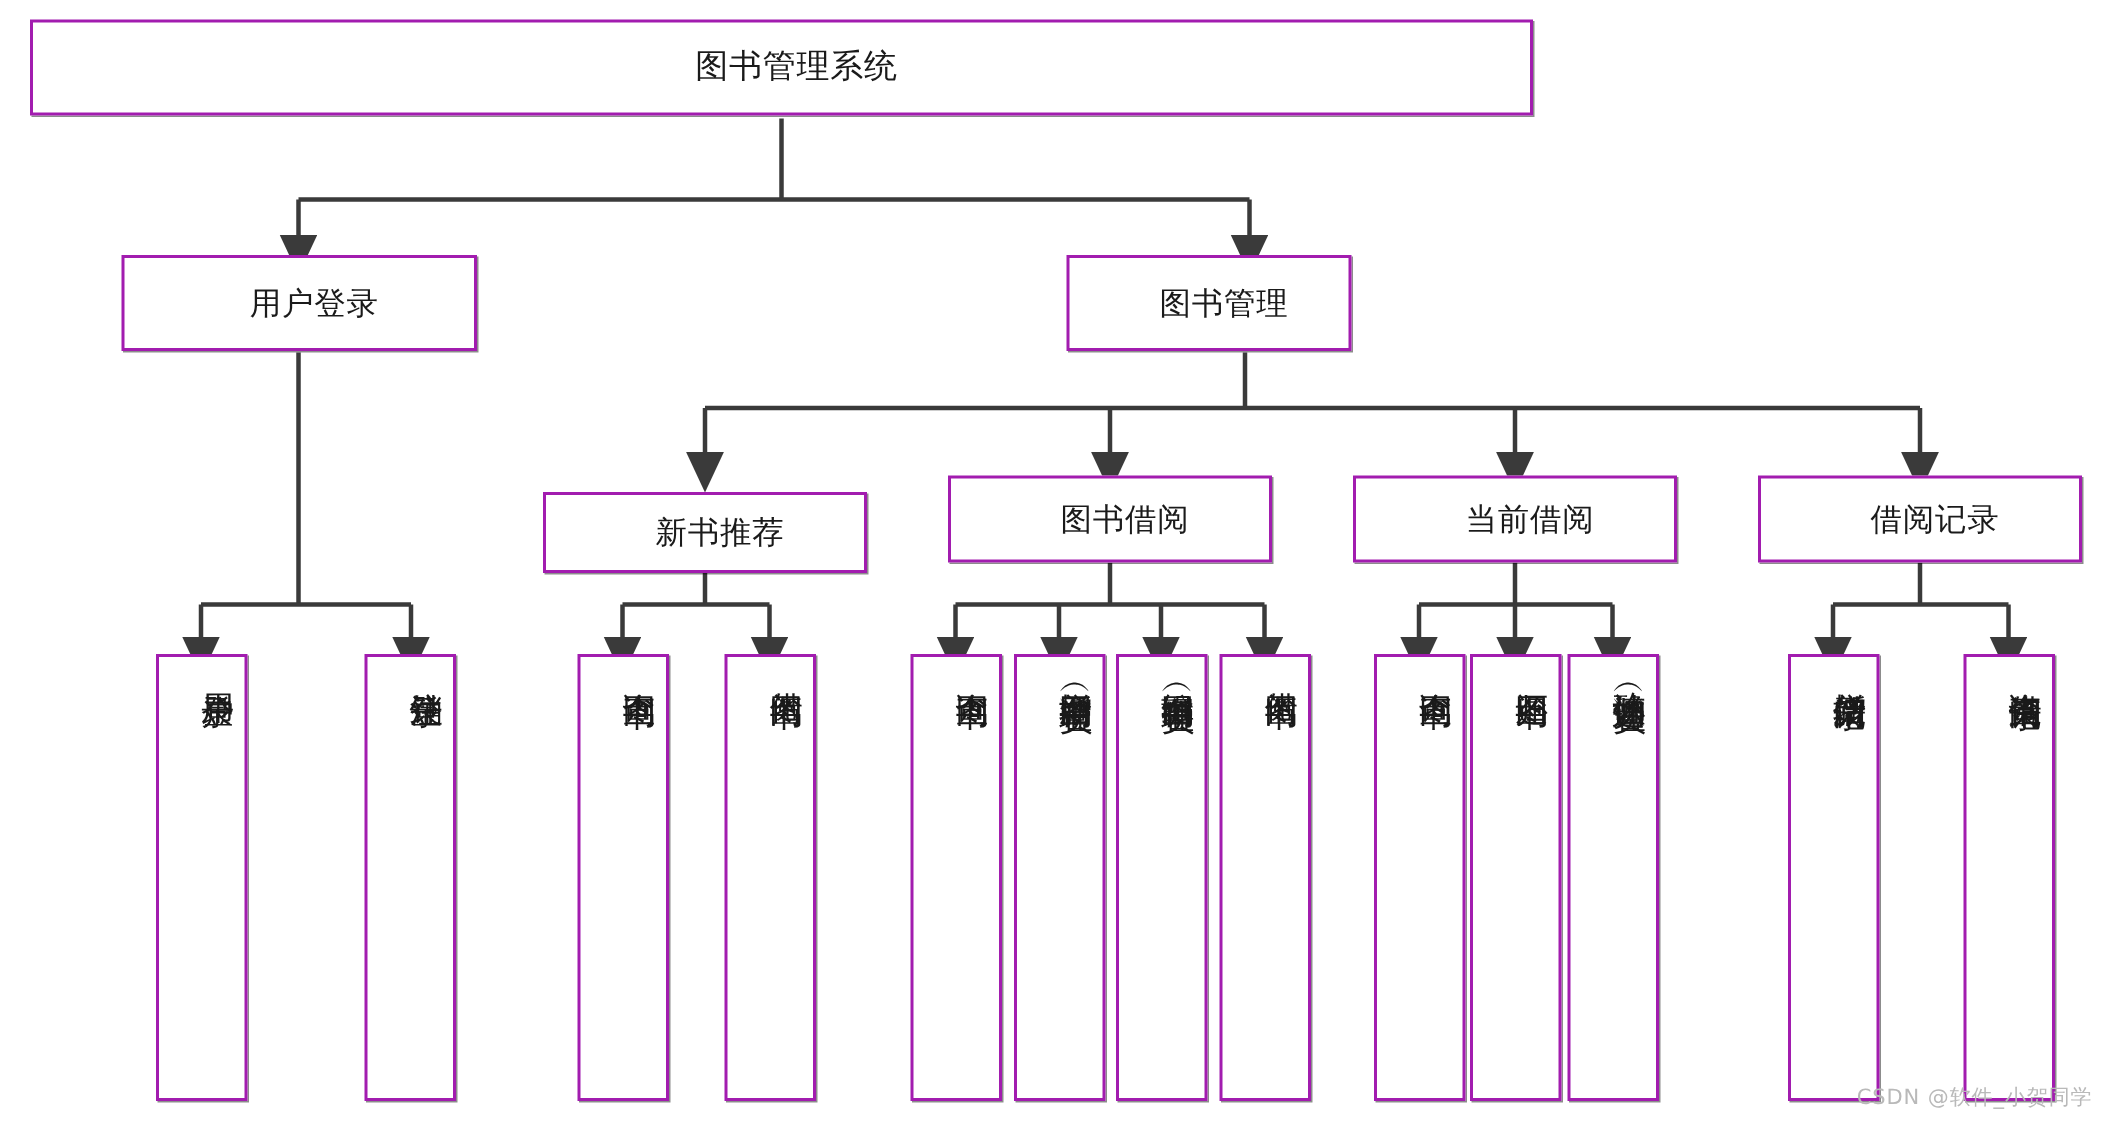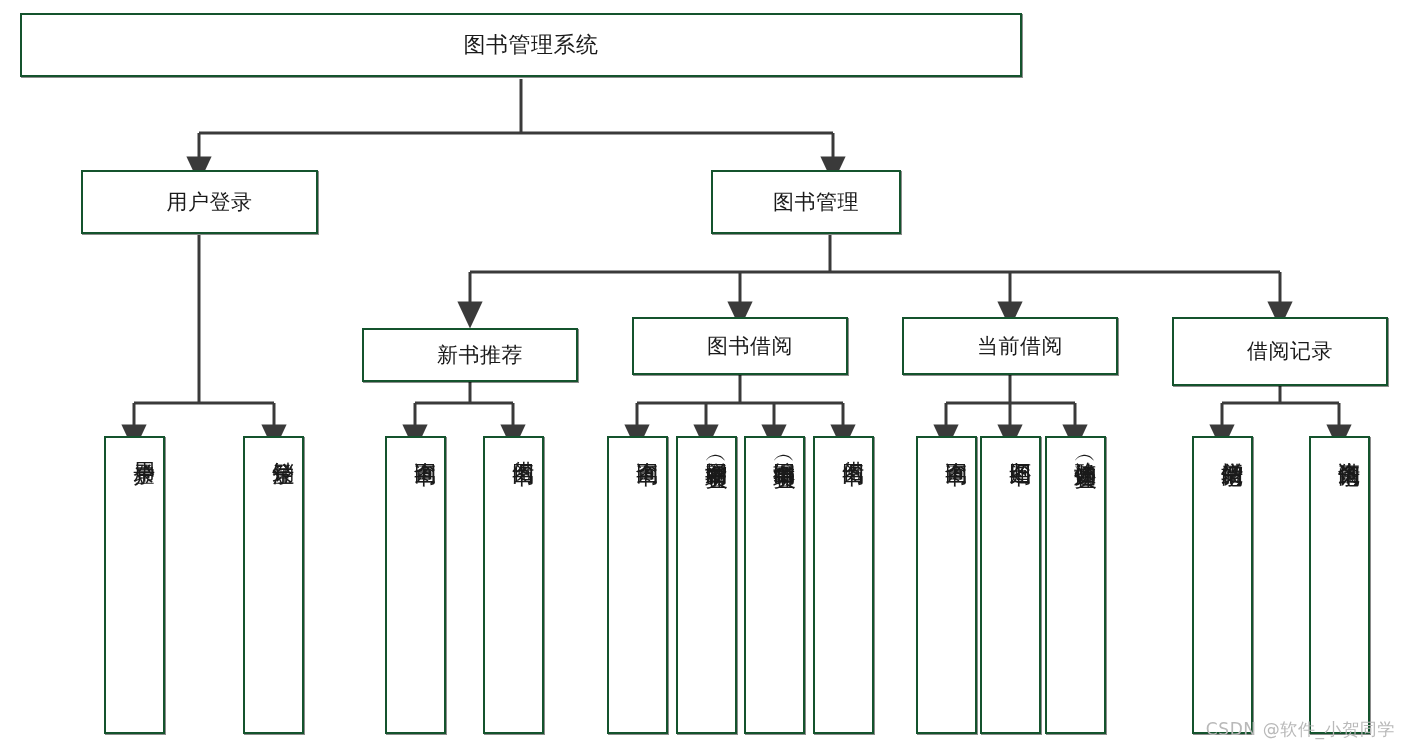--- a/index.html
+++ b/index.html
@@ -23,21 +23,21 @@
     left: 0;
     top: 0;
     width: 1405px;
     height: 747px;
     pointer-events: none;
   }
   .node {
     position: absolute;
     box-sizing: border-box;
     background: #ffffff;
-    border: 2px solid #14532d;
+    border: 2px solid #a21caf;
     box-shadow: 1px 1px 0 0 rgba(0,0,0,0.45);
     display: flex;
     align-items: center;
     justify-content: center;
     color: #1a1a1a;
     z-index: 2;
     padding-left: 20px;
   }
   .node .label {
     display: block;
@@ -61,21 +61,21 @@
     writing-mode: vertical-rl;
     text-orientation: upright;
     font-size: 22px;
     line-height: 1.06;
     letter-spacing: 1px;
   }
   .watermark {
     position: absolute;
     right: 10px;
     bottom: 6px;
-    font-size: 17px;
+    font-size: 14px;
     color: #b9b9b9;
     letter-spacing: 0.6px;
     white-space: nowrap;
     z-index: 5;
     font-family: "DejaVu Sans", "Liberation Sans", sans-serif;
   }
 </style>
 </head>
 <body>
 
@@ -144,21 +144,21 @@
 
   <div class="node horizontal" style="left:362px; top:328px; width:216px; height:54px;">
     <span class="label">新书推荐</span>
   </div>
   <div class="node horizontal" style="left:902px; top:317px; width:216px; height:58px;">
     <span class="label">当前借阅</span>
   </div>
   <div class="node horizontal" style="left:632px; top:317px; width:216px; height:58px;">
     <span class="label">图书借阅</span>
   </div>
-  <div class="node horizontal" style="left:1172px; top:317px; width:216px; height:69px;">
+  <div class="node horizontal" style="left:1172px; top:317px; width:216px; height:58px;">
     <span class="label">借阅记录</span>
   </div>
 
   <div class="node vertical" style="left:104px; top:436px; width:61px; height:298px;">
     <span class="label">用户登录</span>
   </div>
   <div class="node vertical" style="left:243px; top:436px; width:61px; height:298px;">
     <span class="label">注销登录</span>
   </div>
 

